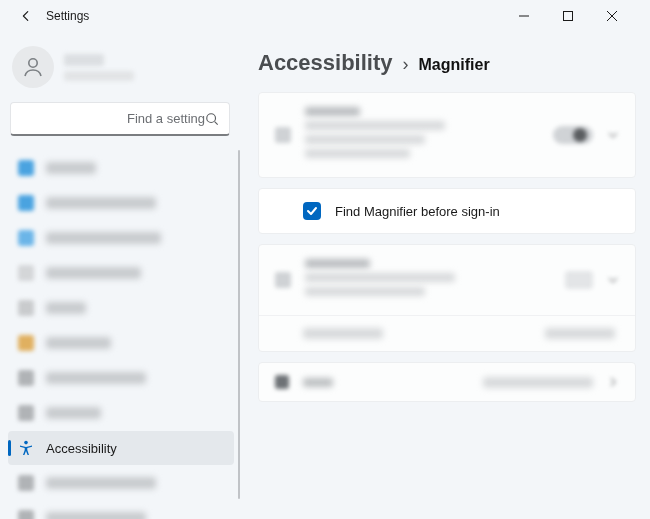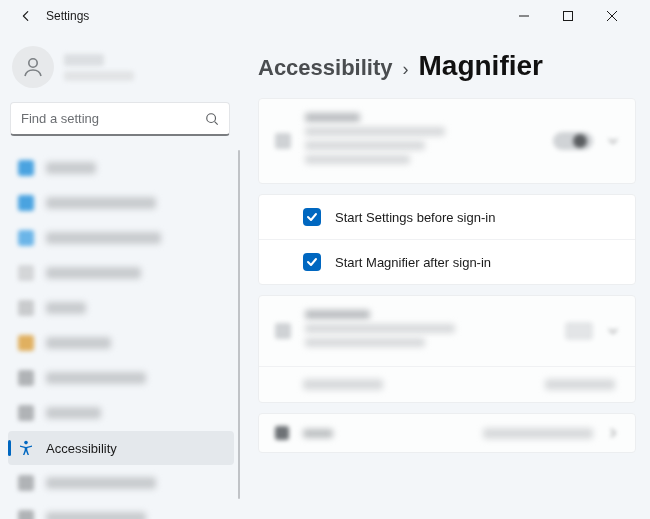--- a/index.html
+++ b/index.html
@@ -29,21 +29,21 @@
     display: flex; align-items: center; justify-content: center;
   }
   .account-text .l1 { width: 40px; height: 12px; background: #dcdfe2; border-radius: 3px; filter: blur(2px); margin-bottom: 5px; }
   .account-text .l2 { width: 70px; height: 10px; background: #e2e4e6; border-radius: 3px; filter: blur(2px); }
   .searchwrap { padding: 0 10px 14px 10px; }
   .search {
     height: 34px; background: #fff; border: 1px solid #e3e5e8; border-bottom: 2px solid #7a7d80;
     border-radius: 4px; display: flex; align-items: center; padding: 0 10px;
   }
   .search input {
-    flex: 1; border: none; outline: none; font-size: 13px; color: #333; background: transparent;
+    flex: 1; border: none; outline: none; font-size: 13px; color: #333; background: transparent; text-align: right;
   }
   .search input::placeholder { color: #6b6e72; }
   .navlist { flex: 1; overflow: hidden; padding-left: 6px; position: relative; }
   .navscroll-line {
     position: absolute; right: 0px; top: 0; bottom: 20px; width: 2px; background: #c0c3c7; border-radius: 1px;
   }
   .navitem {
     height: 34px; display: flex; align-items: center; gap: 12px; padding: 0 10px; margin: 1px 6px 1px 2px;
     border-radius: 4px; cursor: pointer; position: relative;
   }
@@ -57,21 +57,21 @@
   .navitem.selected::before {
     content: ""; position: absolute; left: 0; width: 3px; height: 16px; background: #0067c0; border-radius: 2px;
   }
   .navitem .lbl-sharp { font-size: 13px; color: #1a1a1a; }
   .content {
     flex: 1; padding: 18px 14px 0 18px; overflow: hidden; display: flex; flex-direction: column;
   }
   .breadcrumb { display: flex; align-items: baseline; gap: 10px; margin-bottom: 16px; }
   .bc-parent { font-size: 22px; font-weight: 600; color: #4a4d50; cursor: pointer; }
   .bc-sep { font-size: 18px; color: #4a4d50; }
-  .bc-current { font-size: 28px; font-weight: 700; color: #111; }
+  .bc-current { font-size: 16px; font-weight: 700; color: #111; }
   .cards { flex: 1; overflow: hidden; }
   .card {
     background: #fff; border: 1px solid #eceef0; border-radius: 4px; margin-bottom: 10px;
   }
   .card.blurry { background: #fcfdfd; }
   .blur-row {
     display: flex; align-items: center; padding: 14px 16px; gap: 14px;
   }
   .blur-icon { width: 16px; height: 16px; border-radius: 3px; background: #cfd2d5; filter: blur(2px); }
   .blur-icon-dark { width: 14px; height: 14px; border-radius: 3px; background: #6e7276; filter: blur(2px); }
@@ -236,29 +236,21 @@
           </div>
         </div>
 
         <div class="card">
           <div class="checkbox-row">
             <div class="chk">
               <svg viewBox="0 0 12 12">
                   <path d="M2 6 L5 9 L10 3" stroke="#fff" stroke-width="2" fill="none" stroke-linecap="round" stroke-linejoin="round"></path>
                 </svg>
             </div>
-            <span class="chk-label">Start Settings before sign-in</span>
-          </div>
-          <div class="checkbox-row">
-            <div class="chk">
-              <svg viewBox="0 0 12 12">
-                  <path d="M2 6 L5 9 L10 3" stroke="#fff" stroke-width="2" fill="none" stroke-linecap="round" stroke-linejoin="round"></path>
-                </svg>
-            </div>
-            <span class="chk-label">Start Magnifier after sign-in</span>
+            <span class="chk-label">Find Magnifier before sign-in</span>
           </div>
         </div>
 
         <div class="card blurry">
           <div class="blur-row">
             <div class="blur-icon"></div>
             <div class="blur-lines">
               <div class="bl" style="width:65px;background:#b9bcbf"></div>
               <div class="bl" style="width:150px"></div>
               <div class="bl" style="width:120px"></div>

